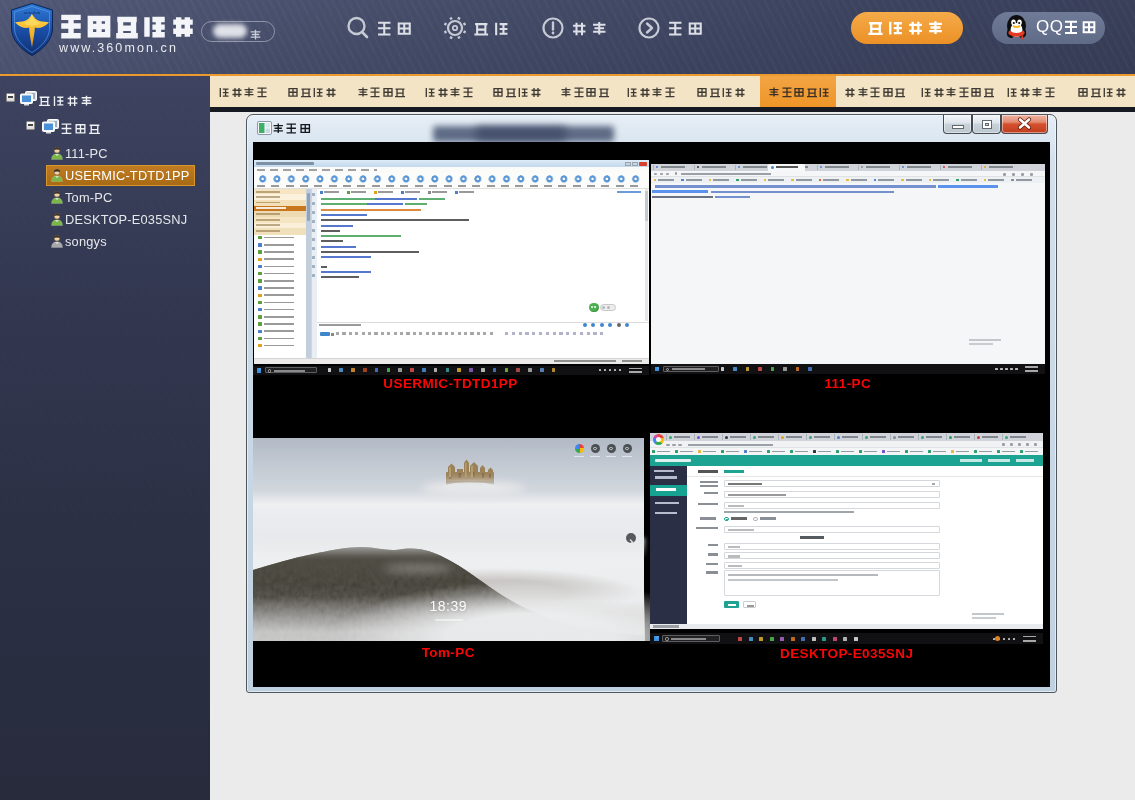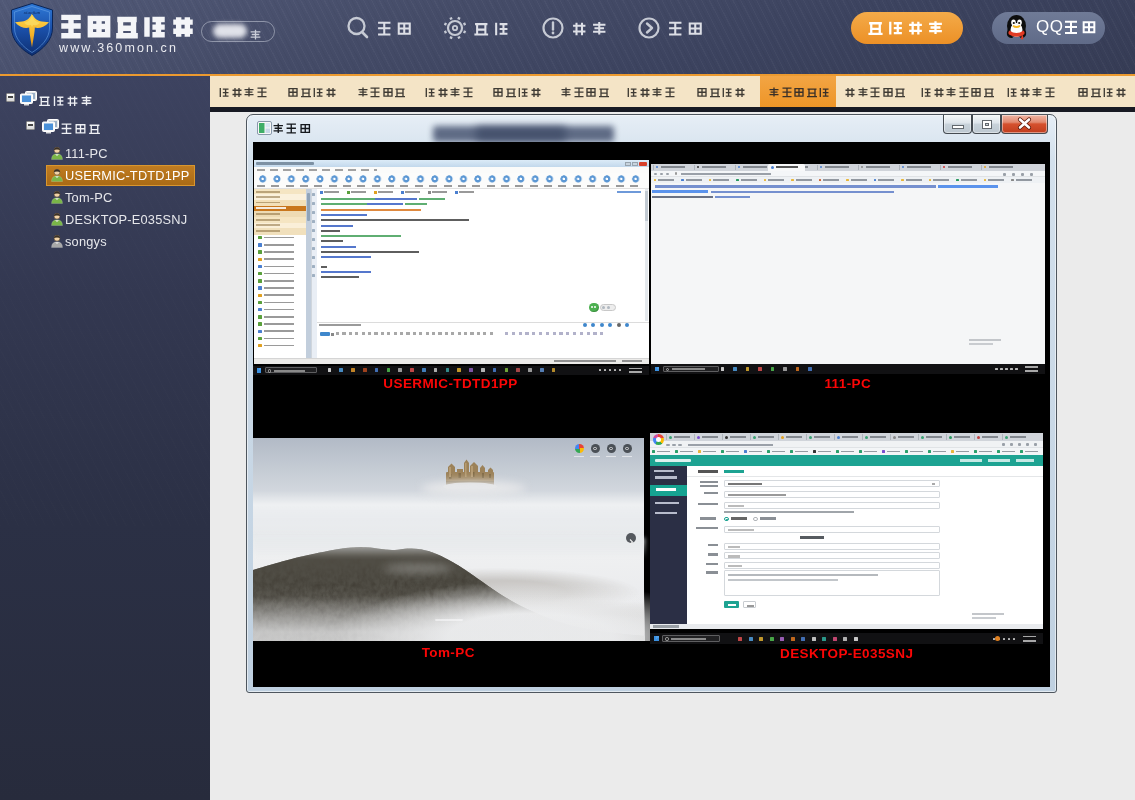--- a/index.html
+++ b/index.html
@@ -790,20 +790,21 @@
       <div style="position:absolute;left:370px;top:6px;width:9px;height:9px;background:#3c4147;border-radius:50%;opacity:.88">
         <div style="position:absolute;left:2.7px;top:2.7px;width:3.6px;height:3.6px;border:0.9px solid #d8d8d8;border-radius:50%"></div>
       </div>
       <div style="position:absolute;left:321px;top:17.5px;width:10px;height:1.4px;background:rgba(255,255,255,.55)"></div>
       <div style="position:absolute;left:337px;top:17.5px;width:10px;height:1.4px;background:rgba(255,255,255,.55)"></div>
       <div style="position:absolute;left:353px;top:17.5px;width:10px;height:1.4px;background:rgba(255,255,255,.55)"></div>
       <div style="position:absolute;left:369px;top:17.5px;width:10px;height:1.4px;background:rgba(255,255,255,.55)"></div>
       <div style="position:absolute;left:373px;top:94.5px;width:10px;height:10px;background:rgba(52,56,62,.82);border-radius:50%"><svg width="10" height="10" viewBox="0 0 10 10">
           <path d="M4 2.5 L6.5 5 L4 7.5" stroke="#eee" stroke-width="1.1" fill="none"></path>
         </svg></div>
+      <div style="position:absolute;left:0px;top:160px;width:391.5px;height:16px;color:#fcfcfd;font-size:14px;text-align:center;letter-spacing:0.5px;text-shadow:0 0 3px rgba(120,120,120,.5)">18:39</div>
       <div style="position:absolute;left:182px;top:181px;width:28px;height:1.7px;background:rgba(252,252,253,.55);border-radius:1px"></div>
     </div>
     <div style="position:absolute;left:0px;top:503px;width:391.5px;height:14px;color:#fb0606;font-size:13.5px;font-weight:bold;text-align:center;letter-spacing:0.4px">Tom-PC</div>
     <div style="position:absolute;left:397.8px;top:290.8px;width:392.3px;height:213.6px;background:#000"></div>
     <div style="position:absolute;left:397.8px;top:290.8px;width:392.3px;height:196.2px">
       <div style="position:absolute;left:0px;top:0px;width:392.3px;height:196.2px;background:#fff"></div>
       <div style="position:absolute;left:0px;top:0px;width:392.3px;height:8.5px;background:#d0d4da"></div>
       <div style="position:absolute;left:16px;top:1.2px;width:0.7px;height:6px;background:#aeb4bb"></div>
       <div style="position:absolute;left:19px;top:2.8px;width:3px;height:3px;background:#3aa374;border-radius:50%"></div>
       <div style="position:absolute;left:24px;top:3.3px;width:16px;height:1.7px;background:#82878e"></div>

